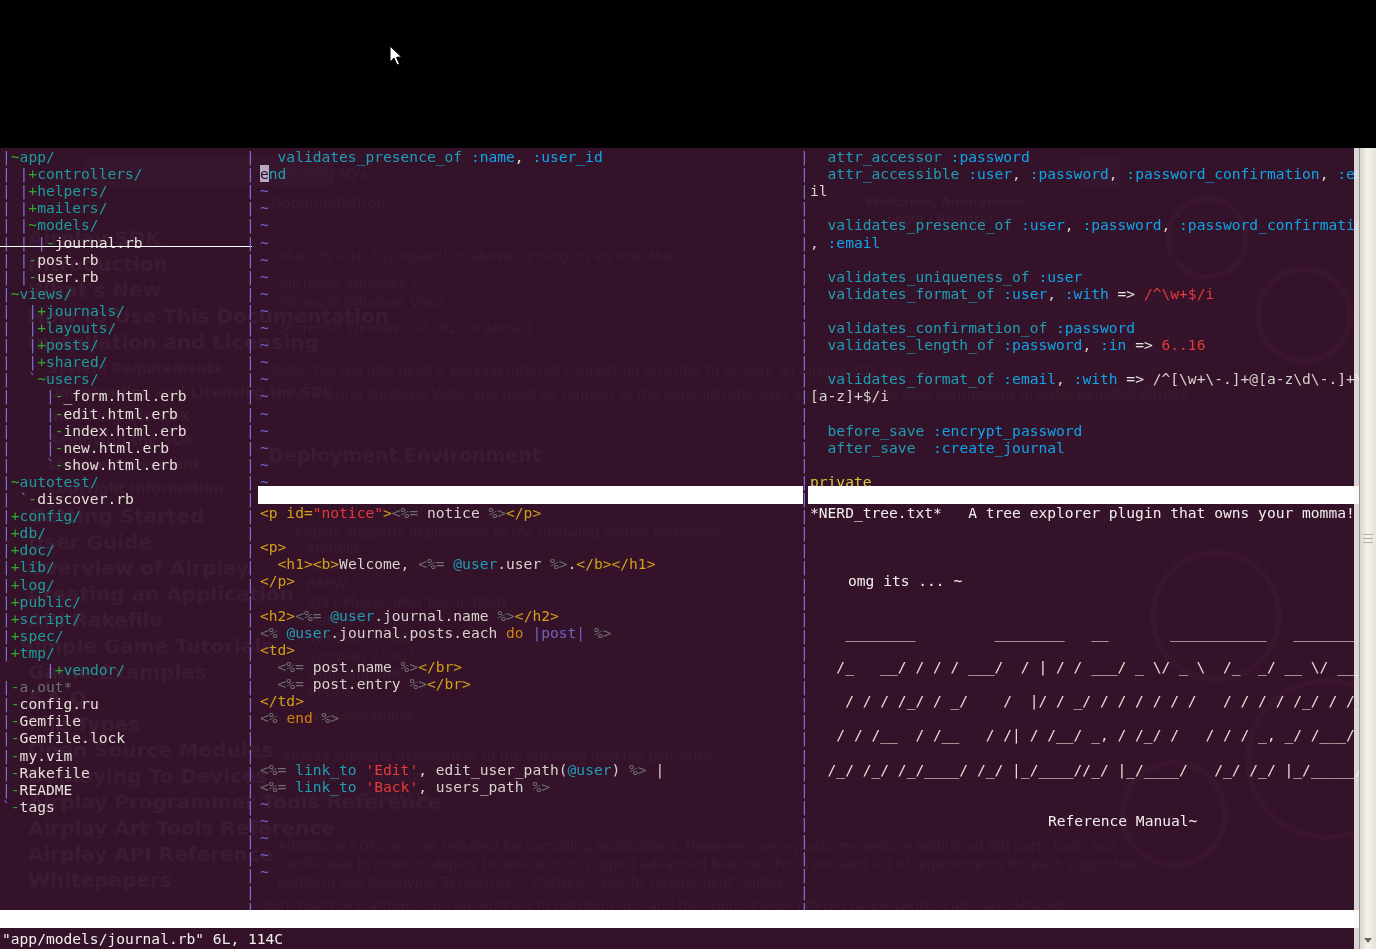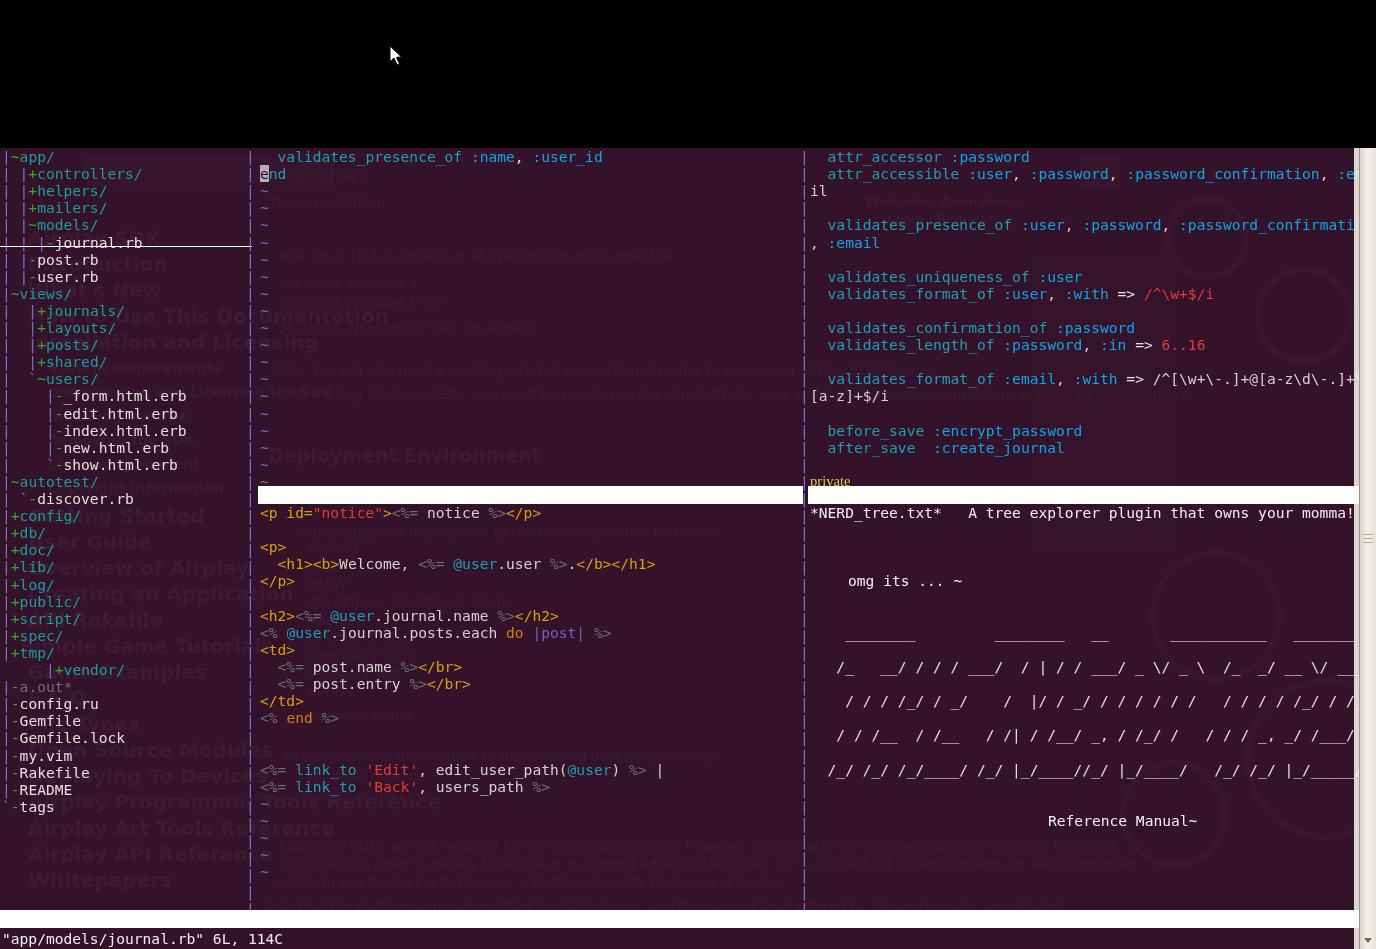--- a/index.html
+++ b/index.html
@@ -279,21 +279,21 @@
         <div class="txt c-ident" style="left:2px;top:153.9px;"></div>
         <div class="txt c-ident" style="left:2px;top:171.0px;">  <span class="c-key">validates_confirmation_of</span> <span class="c-sym">:password</span></div>
         <div class="txt c-ident" style="left:2px;top:188.1px;">  <span class="c-key">validates_length_of</span> <span class="c-sym">:password</span>, <span class="c-sym">:in</span> <span class="c-oper">=&gt;</span> <span class="c-str">6..16</span></div>
         <div class="txt c-ident" style="left:2px;top:205.2px;"></div>
         <div class="txt c-ident" style="left:2px;top:222.3px;">  <span class="c-key">validates_format_of</span> <span class="c-sym">:email</span>, <span class="c-sym">:with</span> <span class="c-oper">=&gt;</span> /^[\w+\-.]+@[a-z\d\-.]+\.</div>
         <div class="txt c-ident" style="left:2px;top:239.4px;">[a-z]+$/i</div>
         <div class="txt c-ident" style="left:2px;top:256.5px;"></div>
         <div class="txt c-ident" style="left:2px;top:273.6px;">  <span class="c-key">before_save</span> <span class="c-sym">:encrypt_password</span></div>
         <div class="txt c-ident" style="left:2px;top:290.7px;">  <span class="c-key">after_save</span>  <span class="c-sym">:create_journal</span></div>
         <div class="txt c-ident" style="left:2px;top:307.8px;"></div>
-        <div class="txt c-ident" style="left:2px;top:324.9px;font-family:Liberation Serif, serif;"><span class="c-yellow">private</span></div>
+        <div class="txt c-ident" style="left:2px;top:324.9px;"><span class="c-yellow">private</span></div>
       </div>
   </div>
   <div class="status" style="left:808px;top:338px;width:568px;">
     
     <span class="fill" style="width:215px;"></span>
     
     <span class="fill" style="width:108px;"></span>
     
   </div>
 

